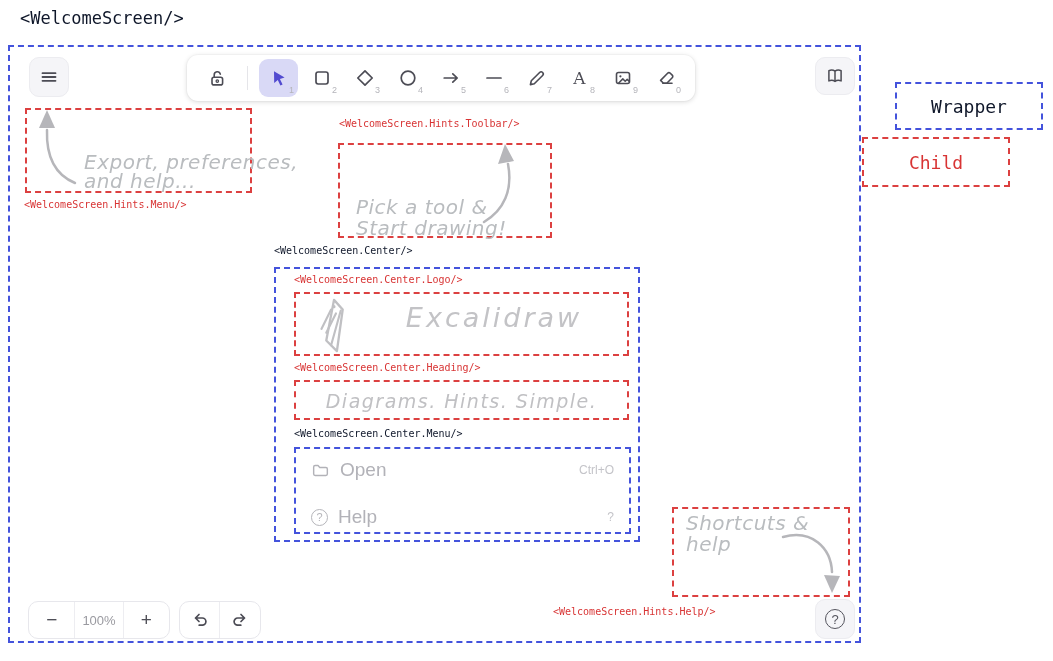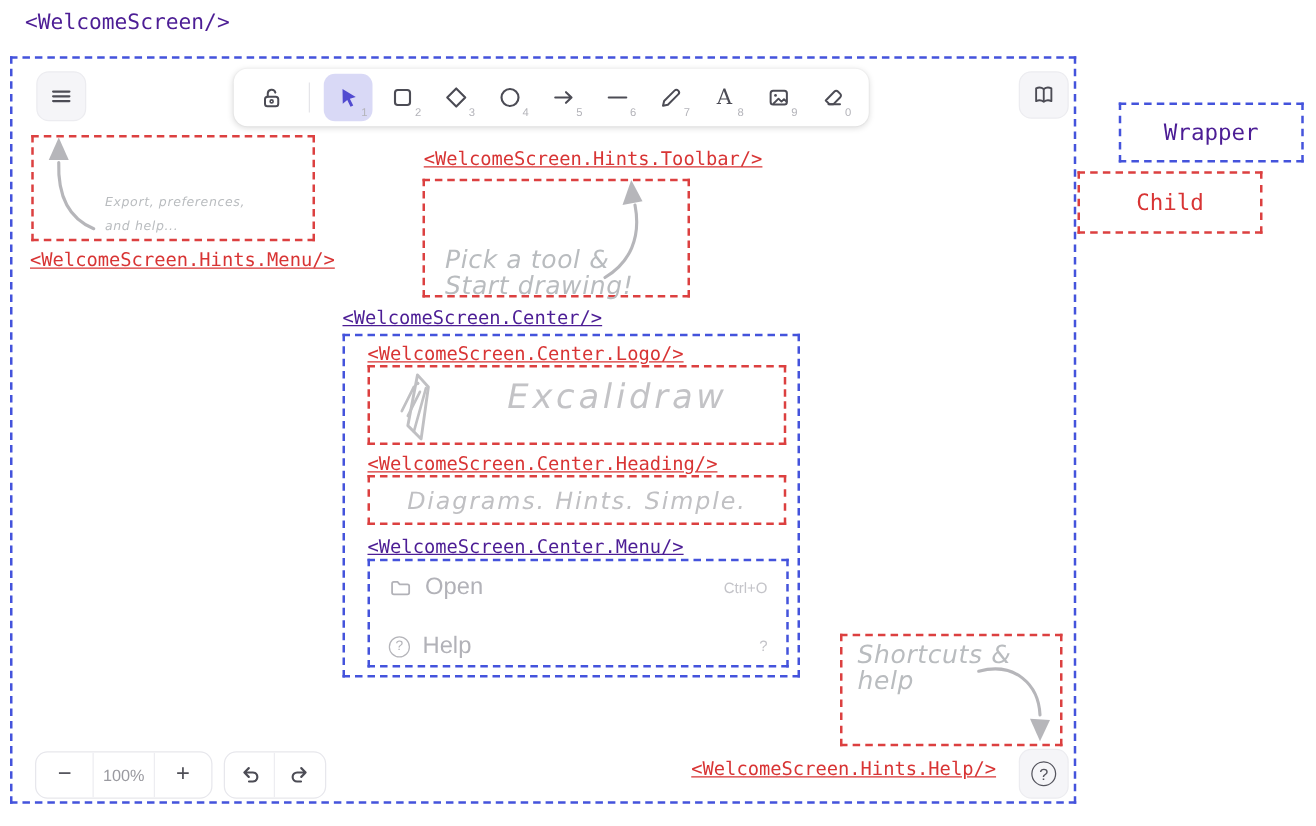--- a/index.html
+++ b/index.html
@@ -1,21 +1,21 @@
 <!DOCTYPE html>
 <html><head>
 <meta charset="utf-8">
 <style>
   * { margin:0; padding:0; box-sizing:border-box; }
   html,body { background:#ffffff; }
   body { width:1053px; height:661px; position:relative; overflow:hidden;
          font-family:"Liberation Sans", sans-serif; }
   .abs { position:absolute; }
   .mono { font-family:"DejaVu Sans Mono", monospace; }
-  .blue-t { color:#4c1d95; }
+  .blue-t { color:#0f172a; }
   .red-t  { color:#d83434; }
   .hand { font-family:"DejaVu Sans", sans-serif; font-style:italic; color:#b9bcbf; letter-spacing:0.5px; }
 
   .root-label { left:20px; top:8px; font-size:17px; }
   .canvas { left:8px; top:45px; width:853px; height:598px;
             border:2px dashed #4453dc; background:#fff; }
 
   .dashed-red  { border:2px dashed #dc4040; }
   .dashed-blue { border:2px dashed #4453dc; }
 
@@ -25,22 +25,22 @@
              box-shadow:0 1px 5px rgba(0,0,0,.15), 0 0 0 1px rgba(0,0,0,.02);
              display:flex; align-items:center; padding:0 10px; gap:4px; }
   .tool { position:relative; width:39px; height:38px; border-radius:9px;
           display:flex; align-items:center; justify-content:center; cursor:pointer; }
   .tool.selected { background:#d9d9f6; }
   .tool .num { position:absolute; right:4px; bottom:2px; font-size:9px; color:#b4b4ba; }
   .tool svg, .icon-btn svg { display:block; }
   .tb-divider { width:1px; height:24px; background:#e5e5e9; margin:0 7px; }
   .text-tool-glyph { font-size:17px; color:#4c4c55; font-family:"DejaVu Serif", serif; }
 
-  .hint-label { font-size:15px;text-decoration:underline; }
-  .hint-text { font-size:10px; line-height:19px; }
+  .hint-label { font-size:10px; }
+  .hint-text { font-size:20px; line-height:19px; }
   .hint-text2 { font-size:20px; line-height:21px; }
 
   .logo-glyph-wrap { position:absolute; left:22px; top:3px; }
   .logo-text { font-size:27px; letter-spacing:3px; color:#c3c3c6; }
   .heading-text { font-size:19px; letter-spacing:1.5px; color:#c0c0c3; }
 
   .center-menu-box { display:flex; flex-direction:column; gap:25px; padding:10px 15px; }
   .menu-row { display:flex; align-items:center; gap:10px; cursor:pointer; }
   .menu-row .label { font-size:19px; color:#b2b2b8; }
   .menu-row .shortcut { margin-left:auto; font-size:12px; color:#c4c4c9; }

